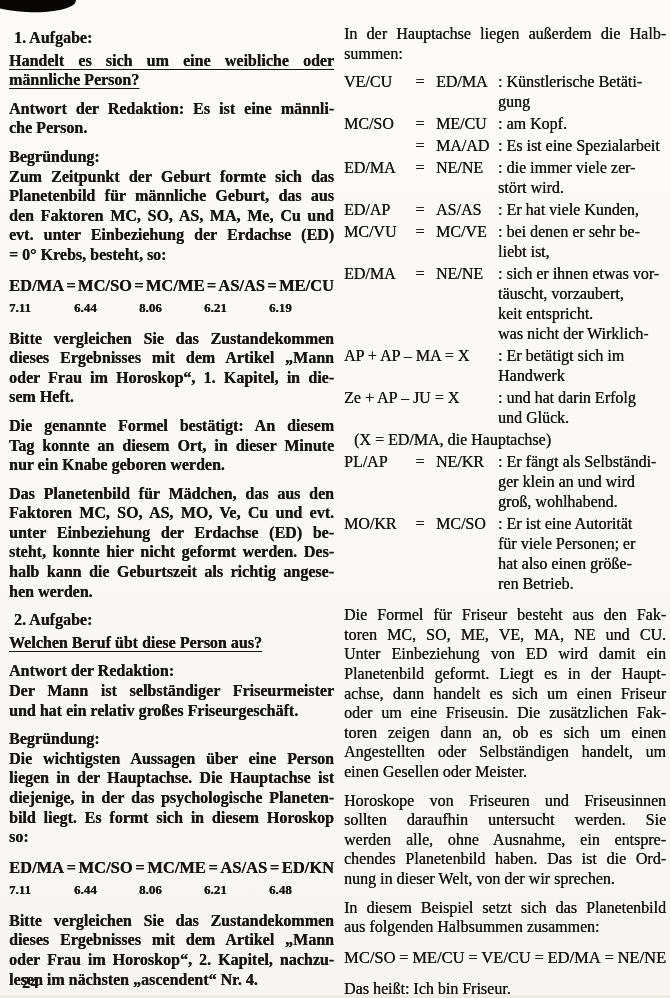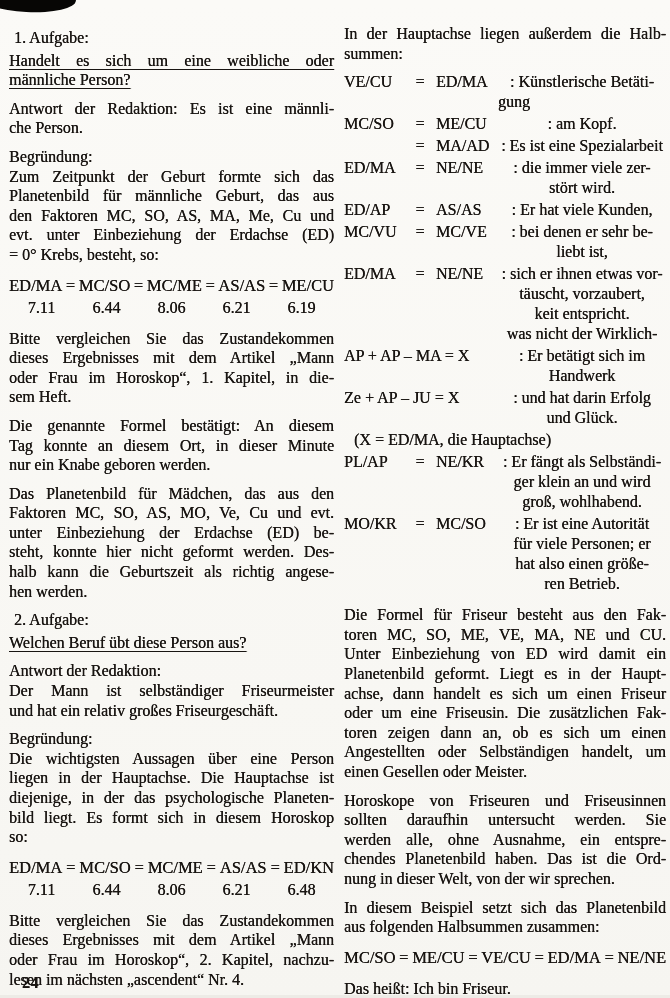--- a/index.html
+++ b/index.html
@@ -4,42 +4,42 @@
 <style>
   html,body{margin:0;padding:0;background:#e9e7e3;}
   .page{
     position:relative;width:670px;height:998px;overflow:hidden;
     background:linear-gradient(180deg,#fbfaf7 0%,#f8f7f3 70%,#f6f5f1 100%);
     font-family:"Liberation Serif","DejaVu Serif",serif;
     color:#191512;
     text-shadow:0.25px 0 0 currentColor;
   }
   .col{position:absolute;}
-  .col-left{left:9px;top:28px;width:325px;}
+  .col-left{left:9px;top:28px;width:325px;font-weight:bold;}
   .col-right{left:344px;top:24px;width:322px;}
   .blk{margin:0 0 9px 0;}
   .blk.h{margin-bottom:3px;}
   .blk.h .ln{padding-left:5px;}
   .ln{font-size:16px;line-height:19.6px;white-space:nowrap;}
   .ln.s{text-align:justify;text-align-last:justify;text-justify:inter-word;}
   .u .ln{text-decoration:underline;text-underline-offset:3px;text-decoration-thickness:1.4px;}
   .formula{margin:11px 0 11px 0;}
   .f-terms{display:flex;justify-content:space-between;align-items:baseline;font-size:16.5px;}
   .f-terms span{white-space:nowrap;}
   .f-eq{padding:0 1px;}
   .f-vals{display:flex;margin-top:1px;}
-  .f-vals span{flex:1;text-align:center;font-size:16px;line-height:21px;}
+  .f-vals span{flex:1;text-align:left;font-size:13px;line-height:21px;}
   .hs{margin:3px 0 11px 0;}
   .hs-row{display:flex;margin-bottom:2px;font-size:16px;}
   .hs-l{width:60px;white-space:nowrap;line-height:20px;}
   .hs-e{width:32px;text-align:center;line-height:20px;}
   .hs-r{width:62px;white-space:nowrap;line-height:20px;}
   .hs-w{width:154px;white-space:nowrap;line-height:20px;}
   .hs-d{flex:1;min-width:0;}
-  .dl{white-space:nowrap;line-height:20px;text-align:center;}
+  .dl{white-space:nowrap;line-height:20px;}
   .dl.r{text-align:left;padding-right:24px;}
   .hs-note{padding-left:10px;line-height:20px;white-space:nowrap;text-align:center;}
   .page-number{position:absolute;left:22px;top:974px;font-weight:bold;font-size:16px;letter-spacing:0.5px;}
   .corner-mark{position:absolute;top:-16px;left:-22px;width:98px;height:28px;background:#070605;border-radius:50%;transform:rotate(3deg);}
   .edge-shade{position:absolute;left:0;right:0;bottom:0;height:3px;background:#edebe6;}
 </style>
 </head>
 <body>
 
 <div class="page">

